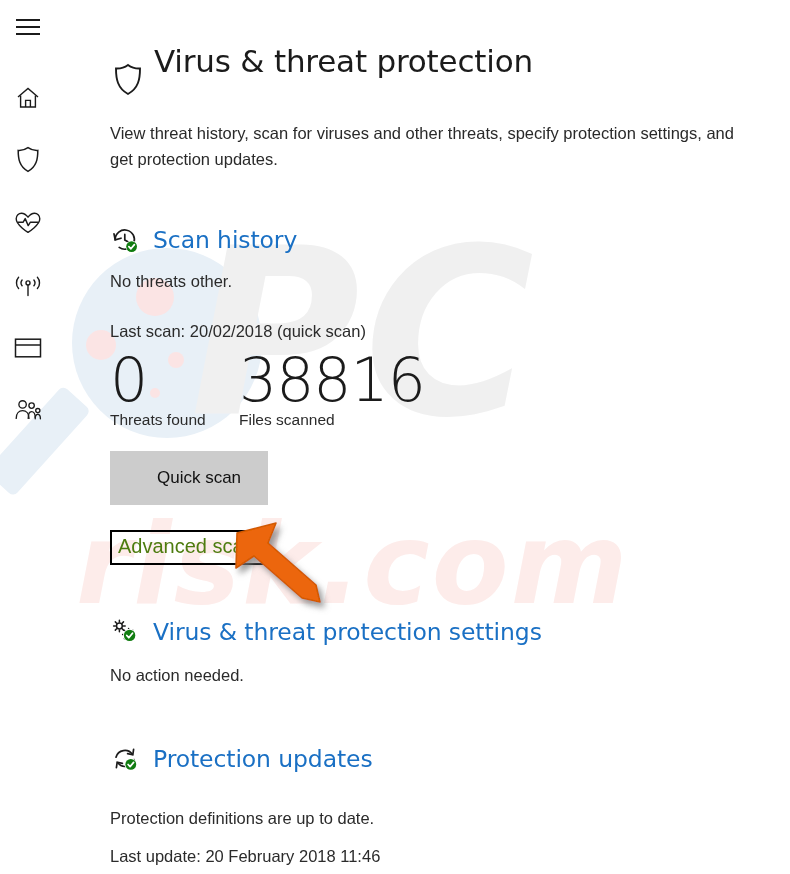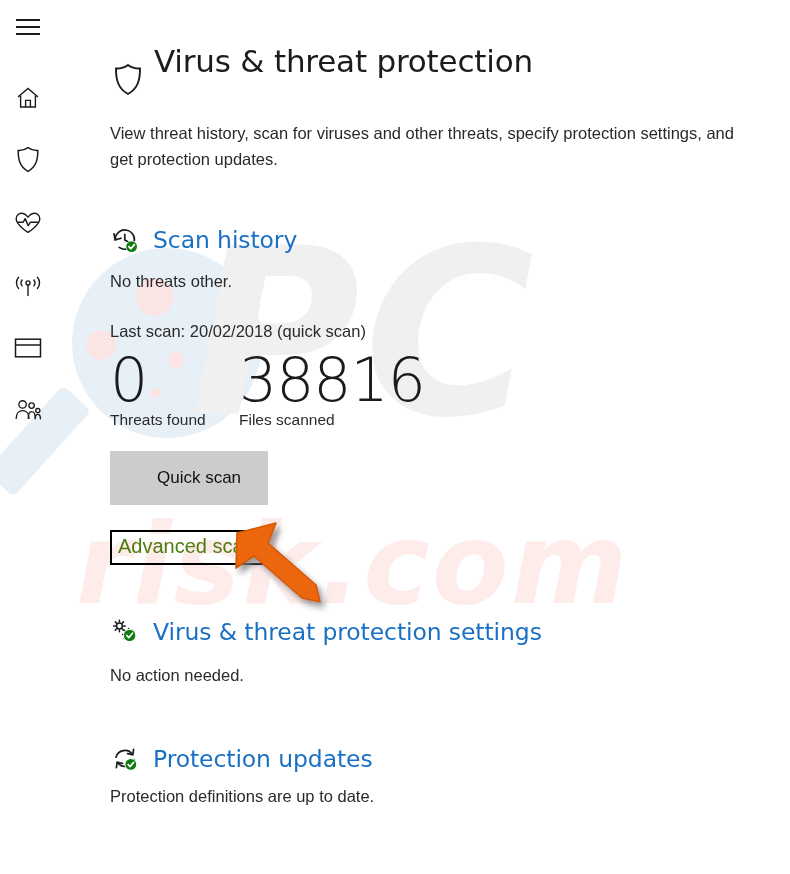--- a/index.html
+++ b/index.html
@@ -225,21 +225,21 @@
     font-size: 20px;
     color: #4d7c0f;
     cursor: pointer;
     white-space: nowrap;
   }
 
   #settings-section { margin-top: 52px; }
   #settings-section .section-sub { margin-top: 16px; }
 
   #updates-section { margin-top: 56px; }
-  #updates-section .section-sub.first { margin-top: 10px; }
+  #updates-section .section-sub.first { margin-top: 32px; }
   #updates-section .section-sub.second { margin-top: 12px; }
 
   
   #annotation-arrow {
     position: absolute;
     left: 228px;
     top: 516px;
     width: 108px;
     height: 100px;
     z-index: 6;
@@ -424,20 +424,21 @@
             <path d="M11.4 18.4 L6.2 17.2 L5.4 22.6"></path>
           </g>
           <circle cx="19.8" cy="19.4" r="6.2" fill="#ffffff"></circle>
           <circle cx="19.8" cy="19.4" r="5.4" fill="#107c10"></circle>
           <path d="M17.1 19.5 L19.1 21.6 L22.6 17.4" fill="none" stroke="#ffffff" stroke-width="1.7" stroke-linecap="round" stroke-linejoin="round"></path>
         </svg>
       </span>
       <span class="section-link">Protection updates</span>
     </div>
     <div class="section-sub first">Protection definitions are up to date.</div>
+    <div class="section-sub second">Last update: 20 February 2018 11:46</div>
   </section>
 
 </main>
 
 <div id="annotation-arrow">
   <svg width="108" height="100" viewBox="0 0 108 100">
     <defs>
       <filter id="arrowShadow" x="-30%" y="-30%" width="180%" height="180%">
         <feDropShadow dx="4" dy="5" stdDeviation="3.2" flood-color="#7a7a7a" flood-opacity="0.75"></feDropShadow>
       </filter>

